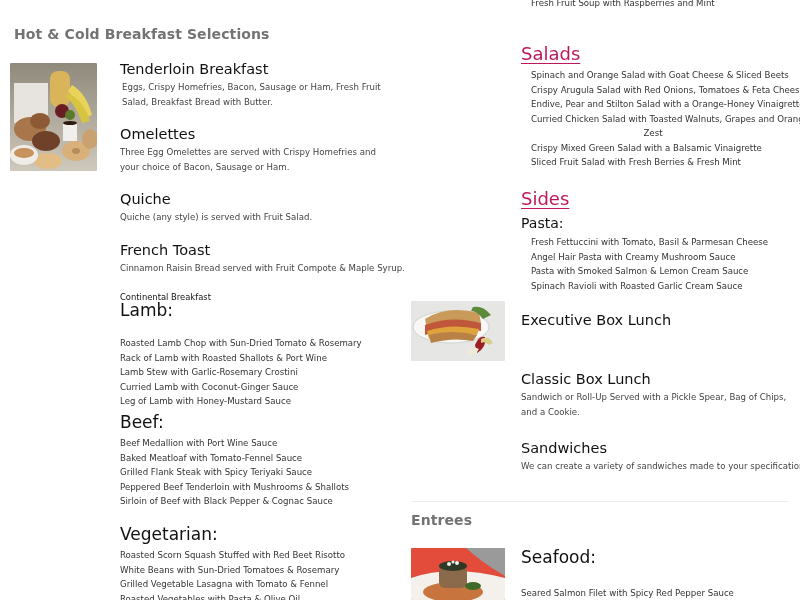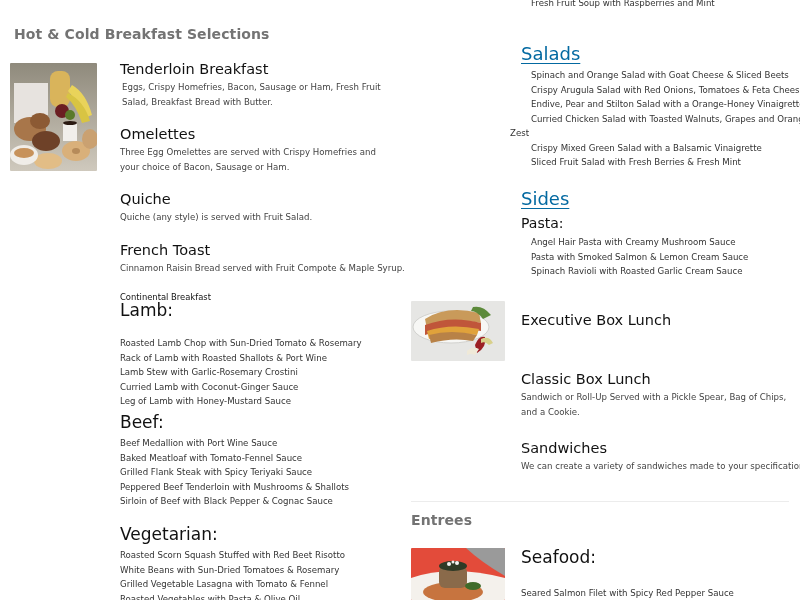--- a/index.html
+++ b/index.html
@@ -33,21 +33,21 @@
       font-family: "DejaVu Sans", sans-serif;
       font-size: 8.6px;
       color: #333;
       line-height: 14.5px;
       white-space: nowrap;
     }
     .list.indented li { padding-left: 10px; }
     .heading-u {
       font-family: "DejaVu Sans", sans-serif;
       font-size: 18px;
-      color: #0369a1;
+      color: #be185d;
       text-decoration: underline;
       text-underline-offset: 3px;
     }
     .sub-heading {
       font-family: "DejaVu Sans", sans-serif;
       font-size: 14px;
       color: #111;
     }
     .small-title {
       font-family: "DejaVu Sans", sans-serif;
@@ -153,30 +153,31 @@
   </ul>
 </div>
 
 <div class="abs heading-u" style="left:521px; top:43px;">Salads</div>
 <div class="abs" style="left:521px; top:68px; width:275px;">
   <ul class="list indented">
     <li>Spinach and Orange Salad with Goat Cheese &amp; Sliced Beets</li>
     <li>Crispy Arugula Salad with Red Onions, Tomatoes &amp; Feta Cheese</li>
     <li>Endive, Pear and Stilton Salad with a Orange-Honey Vinaigrette</li>
     <li>Curried Chicken Salad with Toasted Walnuts, Grapes and Orange</li>
-    <li style="margin-left:-11px; padding-left:0;">Zest</li>
+    <li style="margin-left:-11px; padding-left:0;text-align:center;">Zest</li>
     <li>Crispy Mixed Green Salad with a Balsamic Vinaigrette</li>
     <li>Sliced Fruit Salad with Fresh Berries &amp; Fresh Mint</li>
   </ul>
 </div>
 
 <div class="abs heading-u" style="left:521px; top:188px;">Sides</div>
 <div class="abs sub-heading" style="left:521px; top:215px;">Pasta:</div>
 <div class="abs" style="left:521px; top:235px;">
   <ul class="list indented">
+    <li>Fresh Fettuccini with Tomato, Basil &amp; Parmesan Cheese</li>
     <li>Angel Hair Pasta with Creamy Mushroom Sauce</li>
     <li>Pasta with Smoked Salmon &amp; Lemon Cream Sauce</li>
     <li>Spinach Ravioli with Roasted Garlic Cream Sauce</li>
   </ul>
 </div>
 
 <div class="abs photo" style="left:411px; top:301px; width:94px; height:60px;">
   <svg width="94" height="60" viewBox="0 0 94 60">
     <rect width="94" height="60" fill="#e6e6e4"></rect>
     <ellipse cx="40" cy="26" rx="38" ry="16" fill="#f7f7f5" stroke="#d2d2cf" stroke-width="1"></ellipse>

